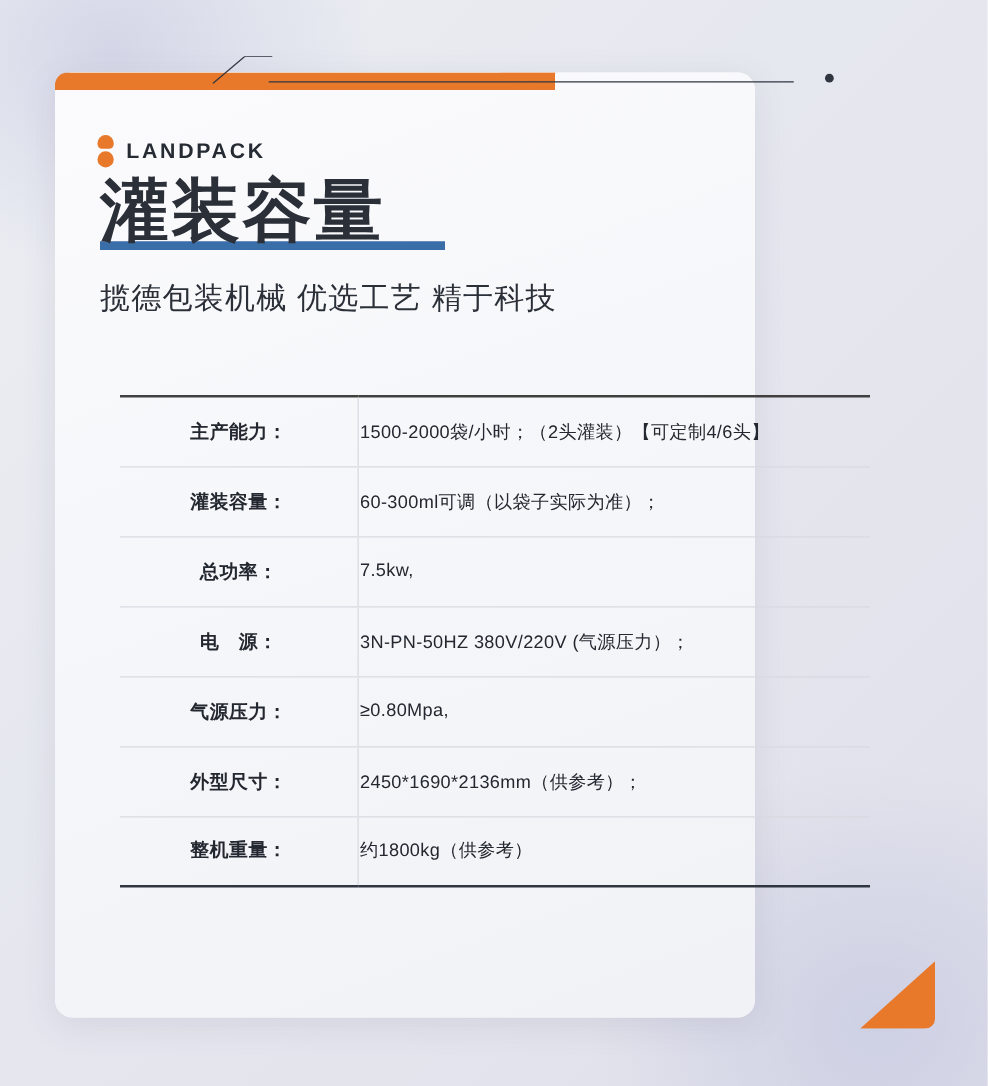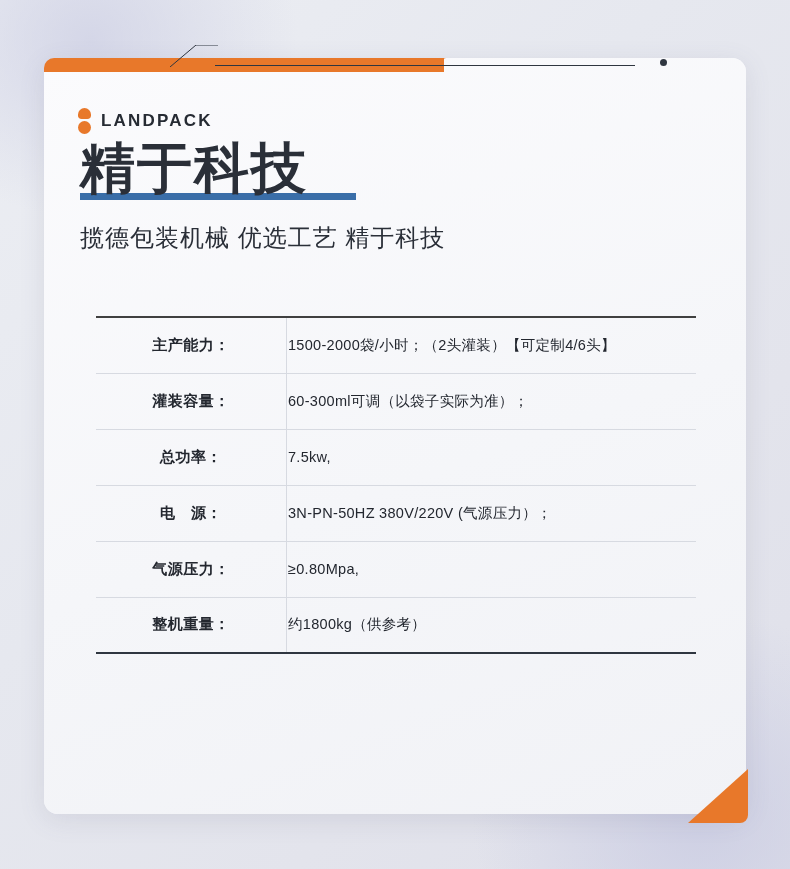--- a/index.html
+++ b/index.html
@@ -59,21 +59,21 @@
     height: 54px;
     background: #e8782a;
     clip-path: polygon(100% 0, 100% 100%, 0 100%);
     border-bottom-right-radius: 8px;
   }
 
   .card {
     position: absolute;
     left: 44px;
     top: 58px;
-    width: 702px;
+    width: 560px;
     height: 756px;
     background: #f7f8fa;
     border-radius: 14px;
     box-shadow: 0 6px 26px rgba(90, 95, 125, 0.13);
   }
   .card-inner-shade {
     position: absolute;
     inset: 0;
     border-radius: 14px;
     background: linear-gradient(160deg, #fbfbfd 0%, #f5f6f9 55%, #f1f2f6 100%);
@@ -231,21 +231,21 @@
 
   <div class="logo-wrap">
     <span class="logo-mark">
       <span class="dot-a"></span>
       <span class="dot-b"></span>
     </span>
     <span class="logo-text">LANDPACK</span>
   </div>
 
   <div class="title-block">
-    <h1 class="big-title">精于科技</h1>
+    <h1 class="big-title">灌装容量</h1>
     <div class="title-underline"></div>
     <div class="subtitle">揽德包装机械  优选工艺  精于科技</div>
   </div>
 
   <table class="spec-table">
     <tbody>
       <tr>
         <td class="label">主产能力：</td>
         <td class="value">1500-2000袋/小时；（2头灌装）【可定制4/6头】</td>
       </tr>
@@ -259,19 +259,23 @@
       </tr>
       <tr>
         <td class="label">电　源：</td>
         <td class="value">3N-PN-50HZ 380V/220V (气源压力）；</td>
       </tr>
       <tr>
         <td class="label">气源压力：</td>
         <td class="value">≥0.80Mpa,</td>
       </tr>
       <tr>
+        <td class="label">外型尺寸：</td>
+        <td class="value">2450*1690*2136mm（供参考）；</td>
+      </tr>
+      <tr>
         <td class="label">整机重量：</td>
         <td class="value">约1800kg（供参考）</td>
       </tr>
     </tbody>
   </table>
 
 </div>
 
 </body></html>

